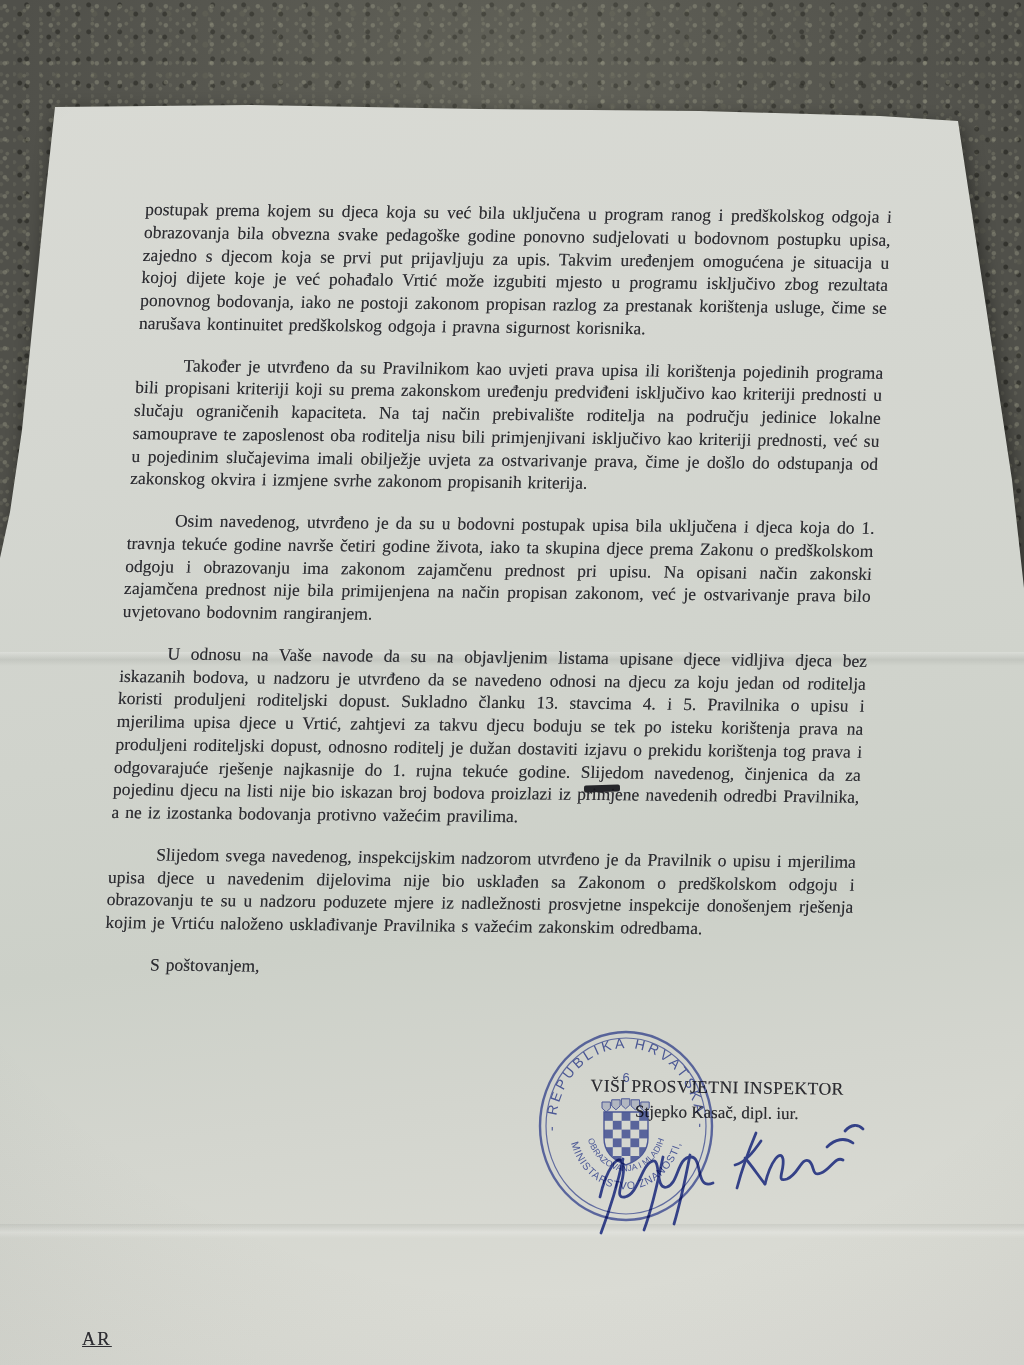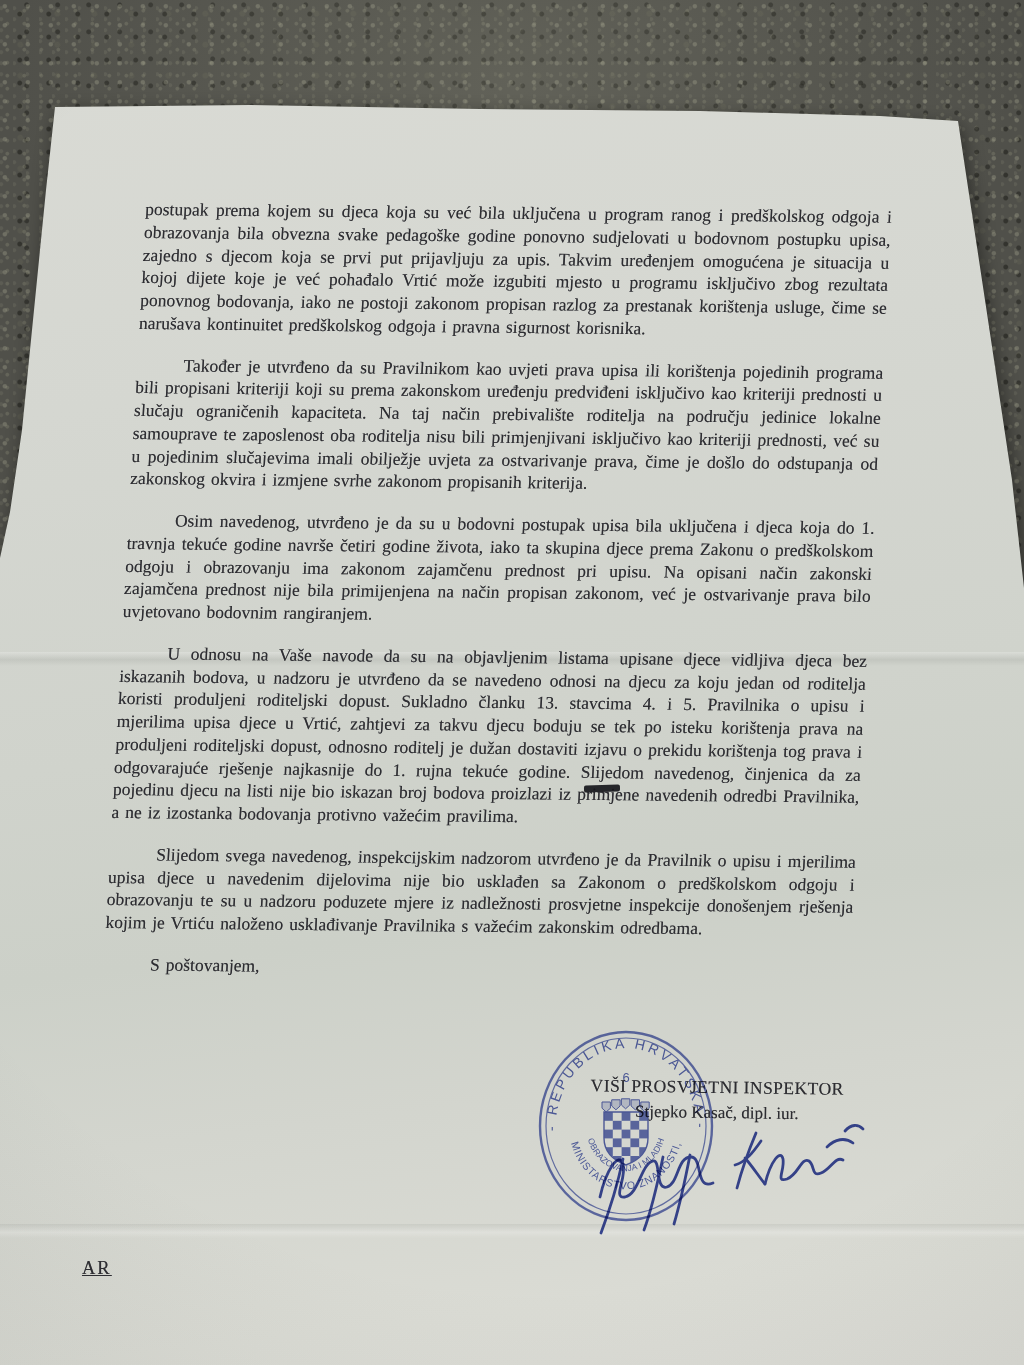--- a/index.html
+++ b/index.html
@@ -40,21 +40,21 @@
   .paragraphs p:first-child{text-indent:0;}
   .closing{margin-top:0;}
   .signer{position:absolute;left:566px;top:1077px;width:302px;text-align:center;
     transform:rotate(0.8deg);color:#2d2d32;text-shadow:0 0 0.5px rgba(45,45,50,0.55);}
   .signer-title{font-size:17.6px;letter-spacing:0.4px;white-space:nowrap;}
   .signer-name{font-size:17px;margin-top:5px;white-space:nowrap;}
   .stamp-svg{position:absolute;left:536px;top:1026px;mix-blend-mode:multiply;opacity:0.88;}
   .sig-svg{position:absolute;inset:0;mix-blend-mode:multiply;pointer-events:none;}
   .ink-mark{position:absolute;left:584px;top:785px;width:36px;height:7px;background:#17171c;
     border-radius:2px;transform:rotate(-2deg);opacity:0.92;}
-  .initials{position:absolute;left:82px;top:1258px;font-size:18.5px;letter-spacing:2px;
+  .initials{position:absolute;left:82px;top:1329px;font-size:18.5px;letter-spacing:2px;
     color:#2d2d32;text-shadow:0 0 0.5px rgba(45,45,50,0.55);text-decoration:underline;}
   .stamp-text{font-family:"Liberation Sans","DejaVu Sans",sans-serif;fill:#4353ae;}
 </style>
 </head>
 <body>
 
 <div class="scene">
   <div class="shadow-wrap">
     <div class="paper">
 

